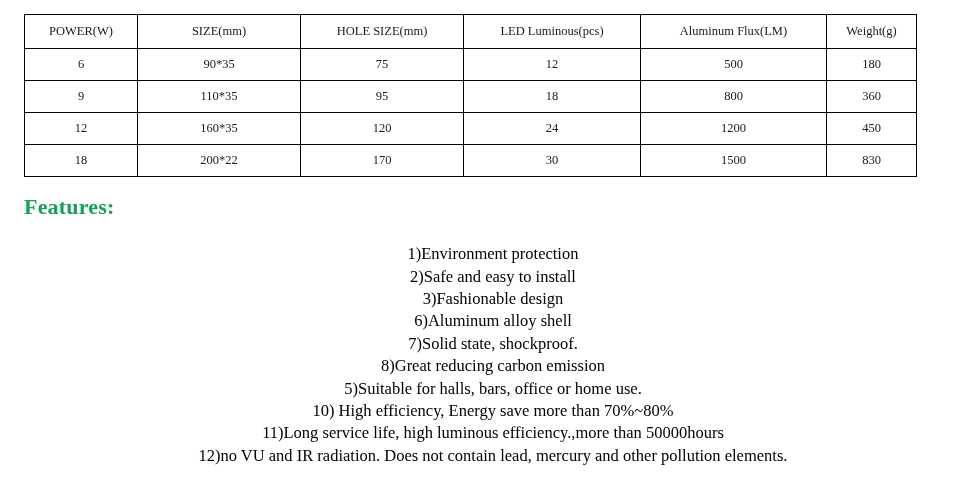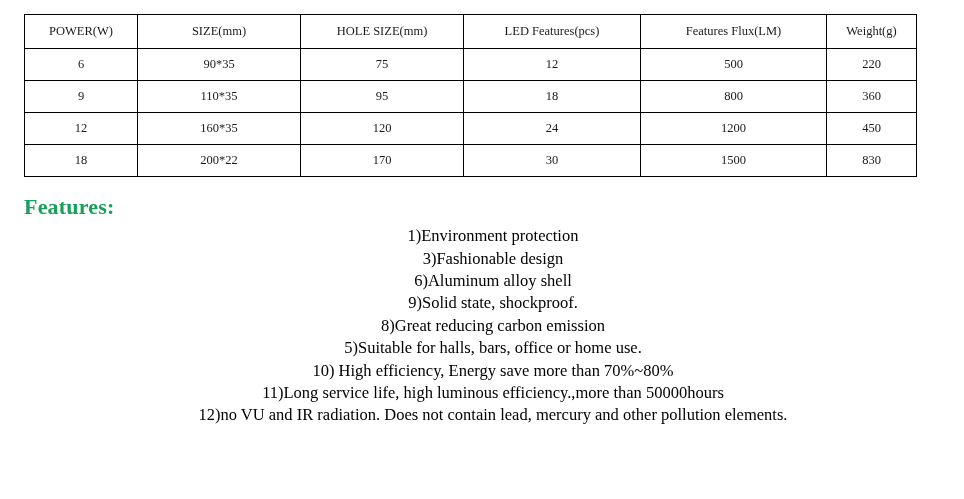--- a/index.html
+++ b/index.html
@@ -59,21 +59,21 @@
   
   .features {
     padding: 18px 24px 0 24px;
   }
   .features-title {
     font-family: "Liberation Serif", serif;
     font-weight: bold;
     font-size: 22px;
     color: #17a05a;
     letter-spacing: 0.2px;
-    margin: 0 0 6px 0;
+    margin: 0 0 24px 0;
     line-height: 1.1;
   }
   ul.features-list {
     list-style: none;
     margin: 0;
     padding: 0 0 0 22px;
     text-align: center;
   }
   ul.features-list li {
     font-family: "Liberation Serif", serif;
@@ -96,33 +96,33 @@
         <col class="col-hole">
         <col class="col-led">
         <col class="col-flux">
         <col class="col-weight">
       </colgroup>
       <thead>
         <tr>
           <td>POWER(W)</td>
           <td>SIZE(mm)</td>
           <td>HOLE SIZE(mm)</td>
-          <td>LED Features(pcs)</td>
-          <td>Features Flux(LM)</td>
+          <td>LED Luminous(pcs)</td>
+          <td>Aluminum Flux(LM)</td>
           <td>Weight(g)</td>
         </tr>
       </thead>
       <tbody>
         <tr>
           <td>6</td>
           <td>90*35</td>
           <td>75</td>
           <td>12</td>
           <td>500</td>
-          <td>220</td>
+          <td>180</td>
         </tr>
         <tr>
           <td>9</td>
           <td>110*35</td>
           <td>95</td>
           <td>18</td>
           <td>800</td>
           <td>360</td>
         </tr>
         <tr>
@@ -142,23 +142,24 @@
           <td>830</td>
         </tr>
       </tbody>
     </table>
   </div>
 
   <div class="features">
     <div class="features-title">Features:</div>
     <ul class="features-list">
       <li>1)Environment protection</li>
+      <li>2)Safe and easy to install</li>
       <li>3)Fashionable design</li>
       <li>6)Aluminum alloy shell</li>
-      <li>9)Solid state, shockproof.</li>
+      <li>7)Solid state, shockproof.</li>
       <li>8)Great reducing carbon emission</li>
       <li>5)Suitable for halls, bars, office or home use.</li>
       <li>10) High efficiency, Energy save more than 70%~80%</li>
       <li>11)Long service life, high luminous efficiency.,more than 50000hours</li>
       <li>12)no VU and IR radiation. Does not contain lead, mercury and other pollution elements.</li>
     </ul>
   </div>
 
 </div>
 

